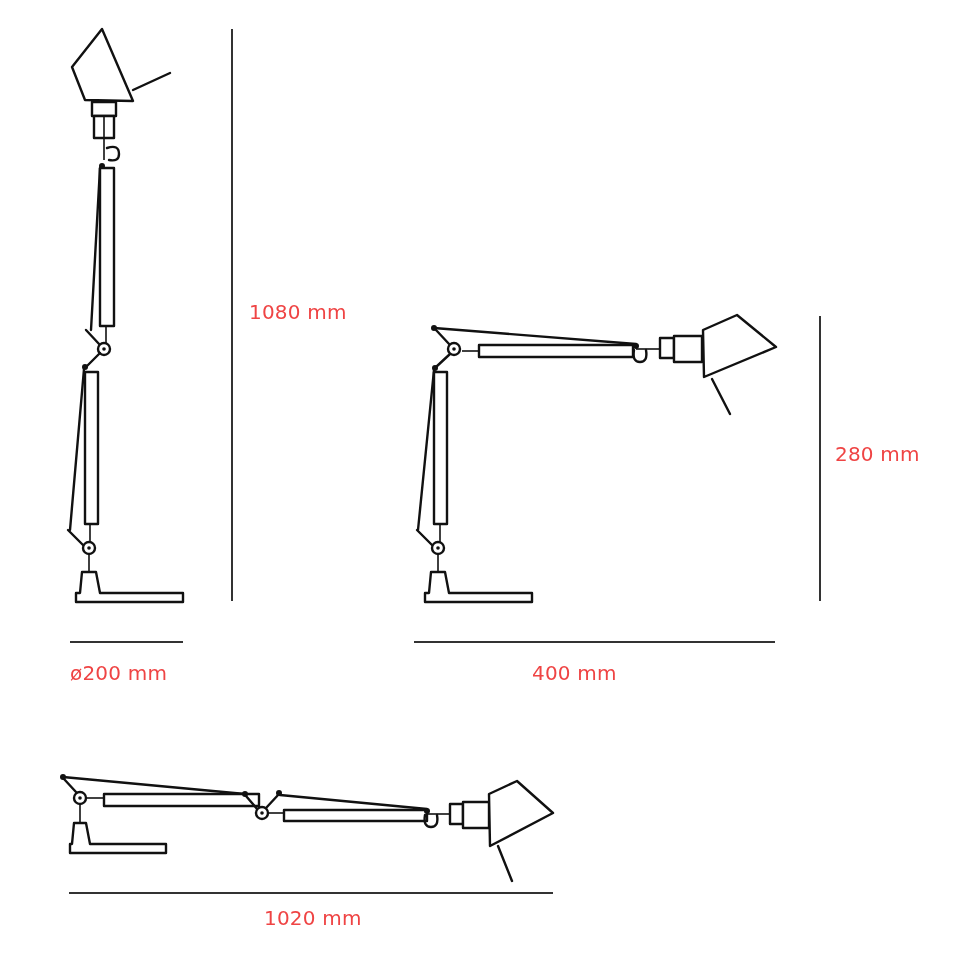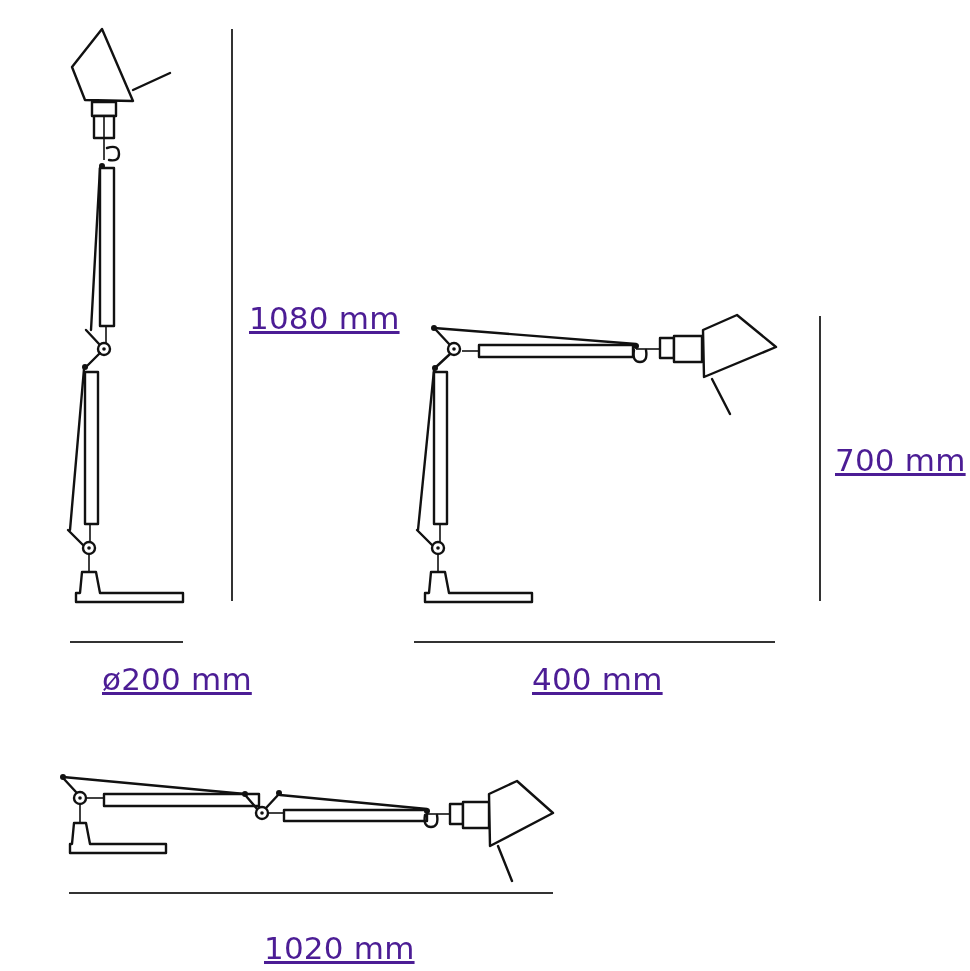--- a/index.html
+++ b/index.html
@@ -1,18 +1,18 @@
 <!DOCTYPE html>
 <html><head>
 <meta charset="utf-8">
 <style>
   html, body { margin: 0; padding: 0; background: #ffffff; }
   body { width: 970px; height: 971px; position: relative; overflow: hidden; font-family: "DejaVu Sans", sans-serif; color: #222; }
   svg.drawing { position: absolute; left: 0; top: 0; }
-  .dim-label { position: absolute; font-size: 31px; color: #4c1d95; white-space: nowrap; letter-spacing: 0.2px; text-decoration: underline; }
+  .dim-label { position: absolute; font-size: 20px; color: #ef4444; white-space: nowrap; letter-spacing: 0.2px; }
   .line { stroke: #111; stroke-width: 2.4; fill: none; stroke-linejoin: round; stroke-linecap: round; }
   .fill { stroke: #111; stroke-width: 2.4; fill: #fff; stroke-linejoin: round; }
   .thin { stroke: #111; stroke-width: 1.6; fill: none; }
   .dimline { stroke: #333; stroke-width: 2; }
   .dot { fill: #111; }
 </style>
 </head>
 <body>
 
 <svg class="drawing" width="970" height="971" viewBox="0 0 970 971">
@@ -123,16 +123,16 @@
     <rect class="fill" x="463" y="802" width="26" height="26"></rect>
 
     <polygon class="fill" points="489,794 517,781 553,813 490,846"></polygon>
     <line class="line" x1="498" y1="846" x2="512" y2="881"></line>
   </g>
 
   <line class="dimline" x1="69" y1="893" x2="553" y2="893"></line>
 </svg>
 
 <div class="dim-label" style="left:249px; top:300px;">1080 mm</div>
-<div class="dim-label" style="left:70px; top:661px;margin-left:32px;">ø200 mm</div>
-<div class="dim-label" style="left:835px; top:442px;">700 mm</div>
+<div class="dim-label" style="left:70px; top:661px;">ø200 mm</div>
+<div class="dim-label" style="left:835px; top:442px;">280 mm</div>
 <div class="dim-label" style="left:532px; top:661px;">400 mm</div>
-<div class="dim-label" style="left:264px; top:906px;margin-top:24px;">1020 mm</div>
+<div class="dim-label" style="left:264px; top:906px;">1020 mm</div>
 
 </body></html>

